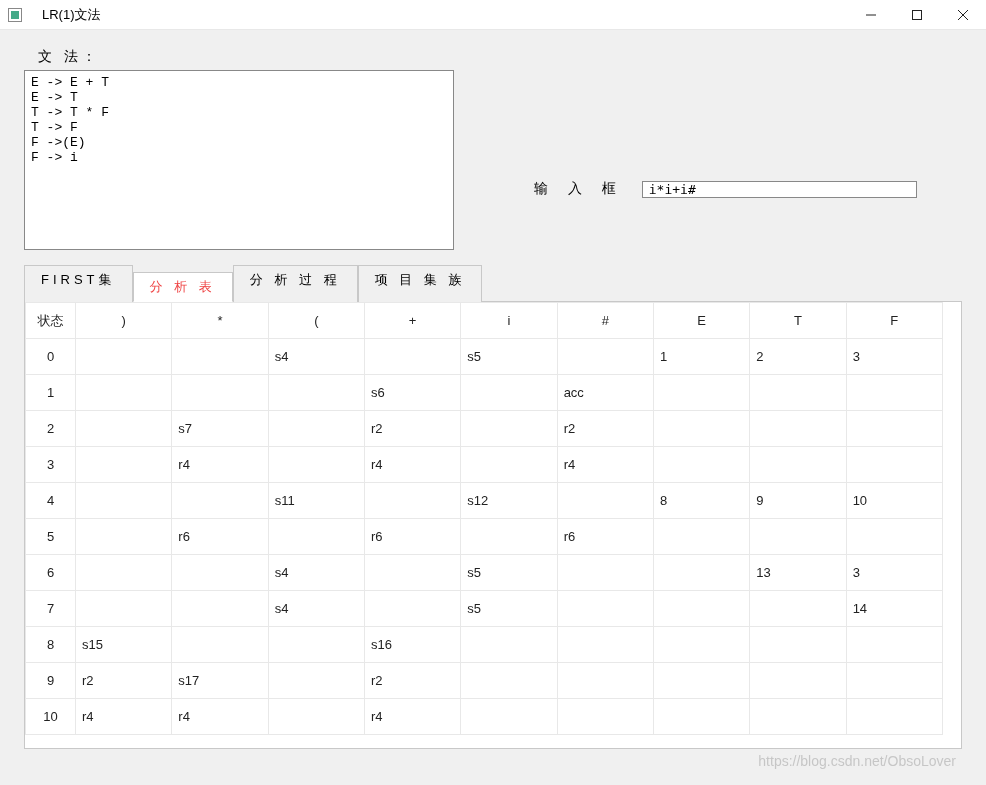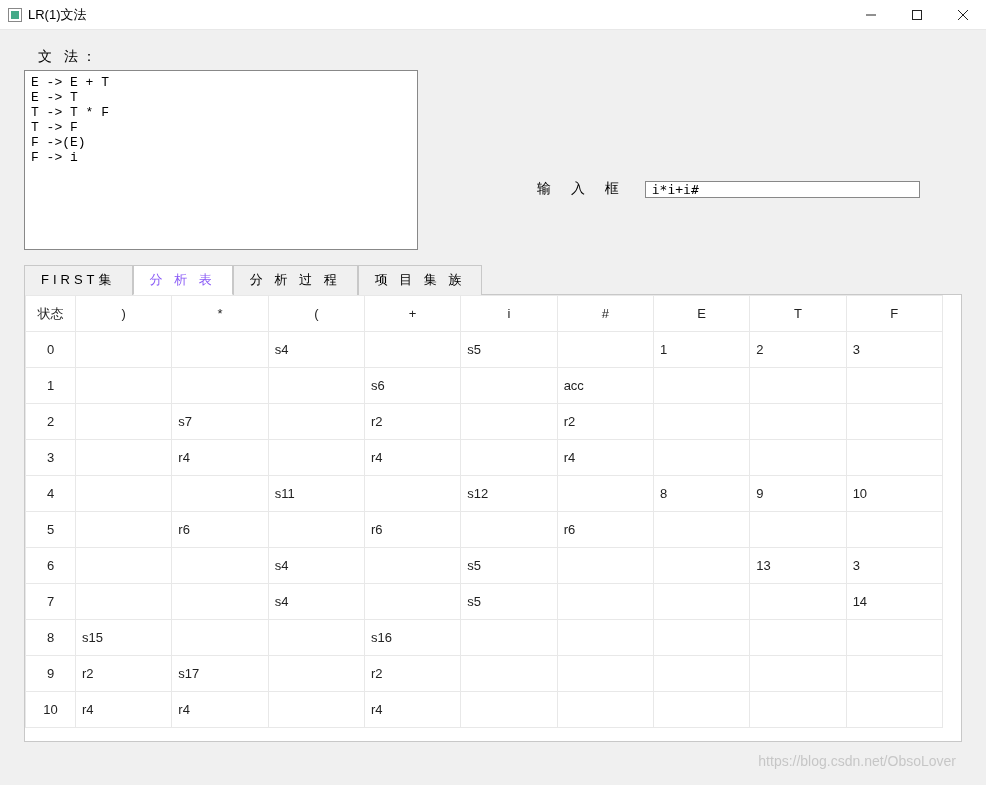--- a/index.html
+++ b/index.html
@@ -13,21 +13,21 @@
   }
   .titlebar {
     height: 30px;
     background: #ffffff;
     display: flex;
     align-items: center;
     justify-content: space-between;
     padding: 0 0 0 8px;
     border-bottom: 1px solid #e8e8e8;
   }
-  .titlebar-left { display: flex; align-items: center; gap: 6px; }
+  .titlebar-left { display: flex; align-items: center; gap: 20px; }
   .app-icon {
     width: 14px; height: 14px;
     border: 1px solid #888;
     display: inline-block;
   }
   .app-icon::after {
     content:"";
     display:block;
     width:8px;height:8px;
     margin:2px;
@@ -56,21 +56,21 @@
     margin-bottom: 4px;
   }
 
   .top-row {
     display:flex;
     align-items:flex-start;
     gap: 40px;
   }
 
   .grammar-box {
-    width: 394px;
+    width: 430px;
     height: 180px;
     background: #ffffff;
     border: 1px solid #888;
     padding: 4px 6px;
     font-family: "SimSun", "Courier New", monospace;
     font-size: 13px;
     white-space: pre;
     line-height: 15px;
     overflow:auto;
   }
@@ -96,21 +96,20 @@
   .input-row {
     margin-top: 40px;
     display:flex;
     align-items:center;
     gap: 18px;
     margin-left: 40px;
   }
   .input-label {
     font-size: 14px;
     letter-spacing: 8px;
-    margin-left: 39px;
   }
   .input-box {
     width: 275px;
     height: 17px;
     border: 1px solid #888;
     background:#fff;
     padding: 2px 6px;
     font-family: "SimSun", monospace;
     font-size: 13px;
   }
@@ -128,22 +127,23 @@
     border: 1px solid #c8c8c8;
     border-bottom: none;
     background: #f0f0f0;
     color:#000000;
     cursor:pointer;
     position: relative;
     top:1px;
   }
   .tab.active {
     background: #ffffff;
-    color:#8b5cf6;
+    color:#ef4444;
     border-bottom: 1px solid #fff;
+    margin-top: 7px;
   }
 
   .table-wrap {
     border: 1px solid #c8c8c8;
     background: #ffffff;
     height: 448px;
     overflow: scroll;
     position:relative;
   }
   table {

